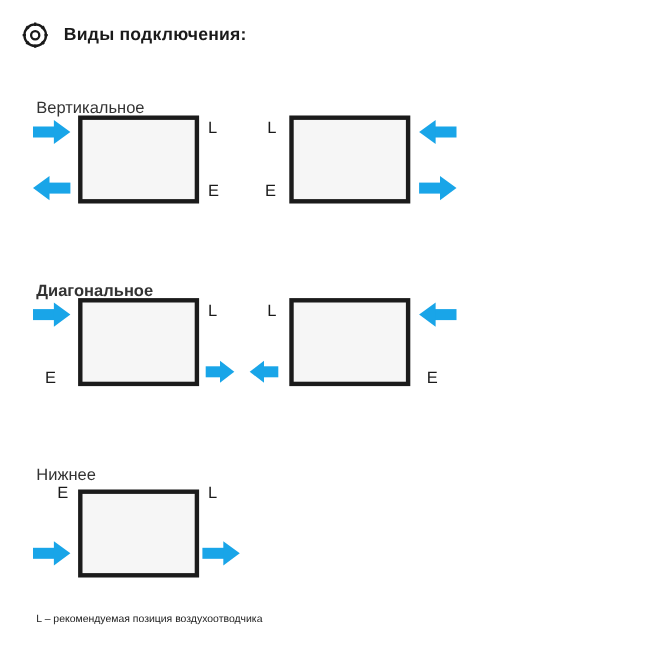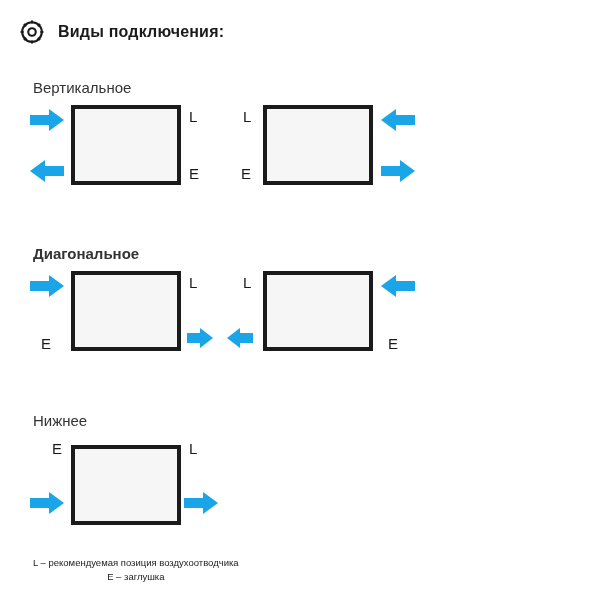--- a/index.html
+++ b/index.html
@@ -41,20 +41,21 @@
     color: #1a1a1a;
     letter-spacing: 0.2px;
   }
 
   
   .section-title {
     position: absolute;
     font-size: 15px;
     color: #333333;
     font-weight: normal;
+    margin-top: 11px;
   }
 
   
   .radiator {
     position: absolute;
     background: #f6f6f6;
     border: 4px solid #1b1b1b;
     box-sizing: border-box;
   }
 
@@ -189,16 +190,15 @@
   </div>
   <div class="arrow right" style="left:184px; top:492px;">
     <span class="stem"></span>
       <span class="head"></span>
   </div>
   <div class="port-label" style="left:52px; top:440px;">E</div>
   <div class="port-label" style="left:189px; top:440px;">L</div>
 
   <div class="footnotes">
     <span class="footnote">L – рекомендуемая позиция воздухоотводчика</span>
-    <span class="footnote">E – заглушка</span>
   </div>
 
 </div>
 
 </body></html>

